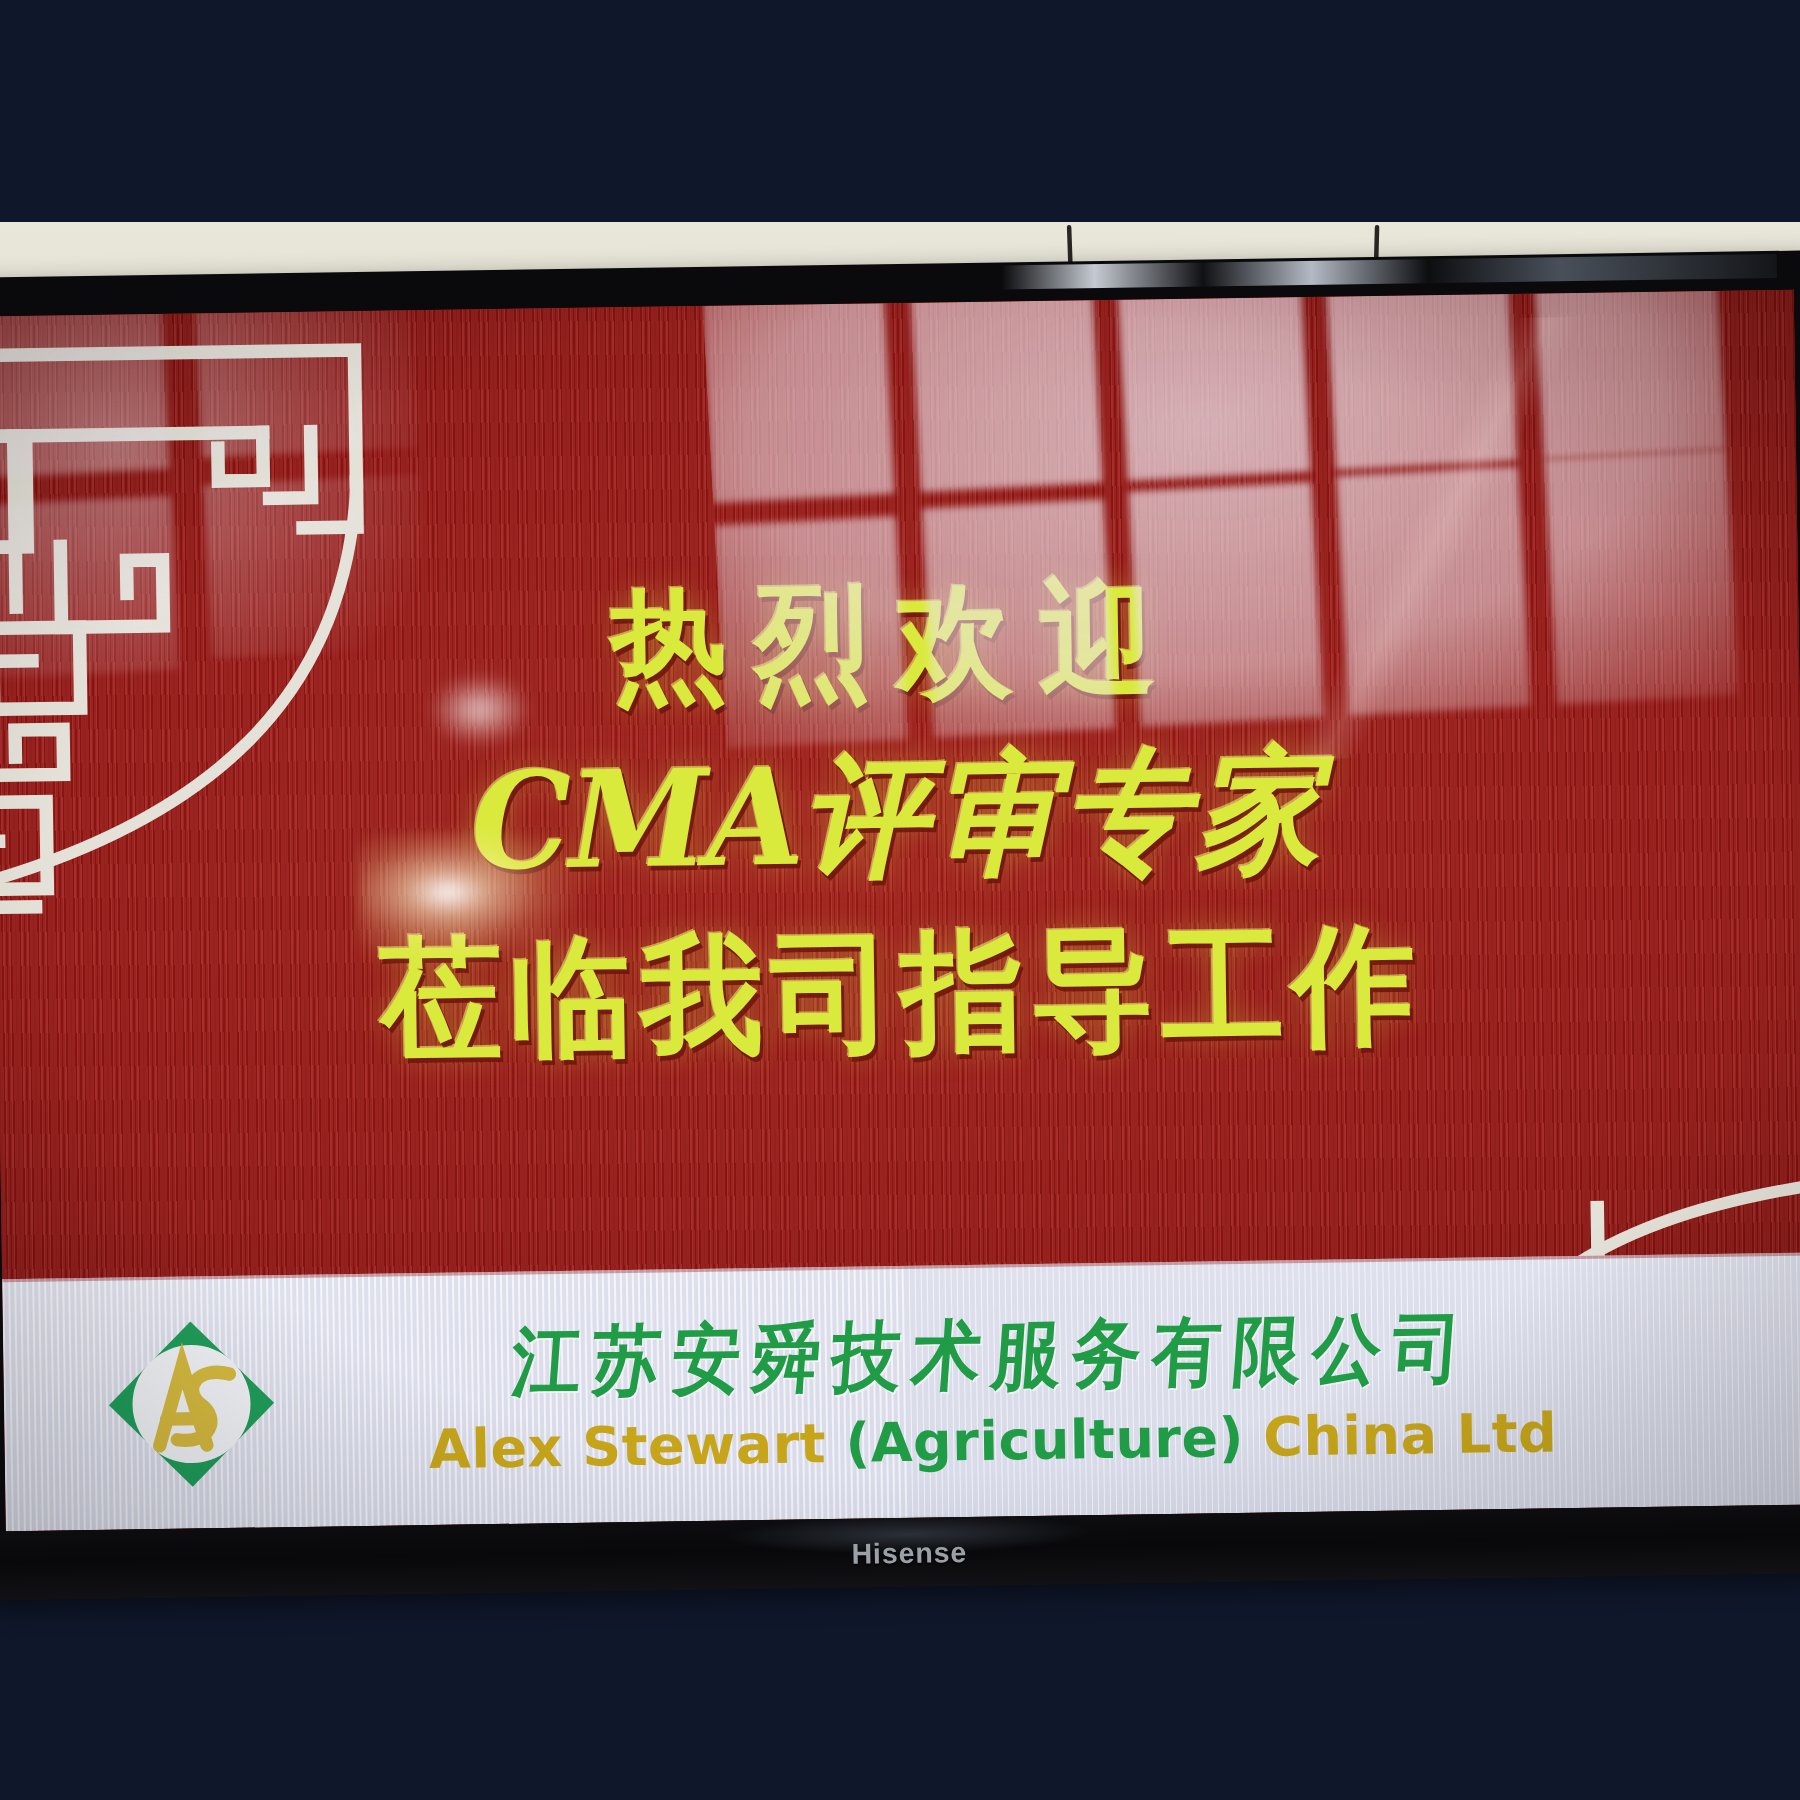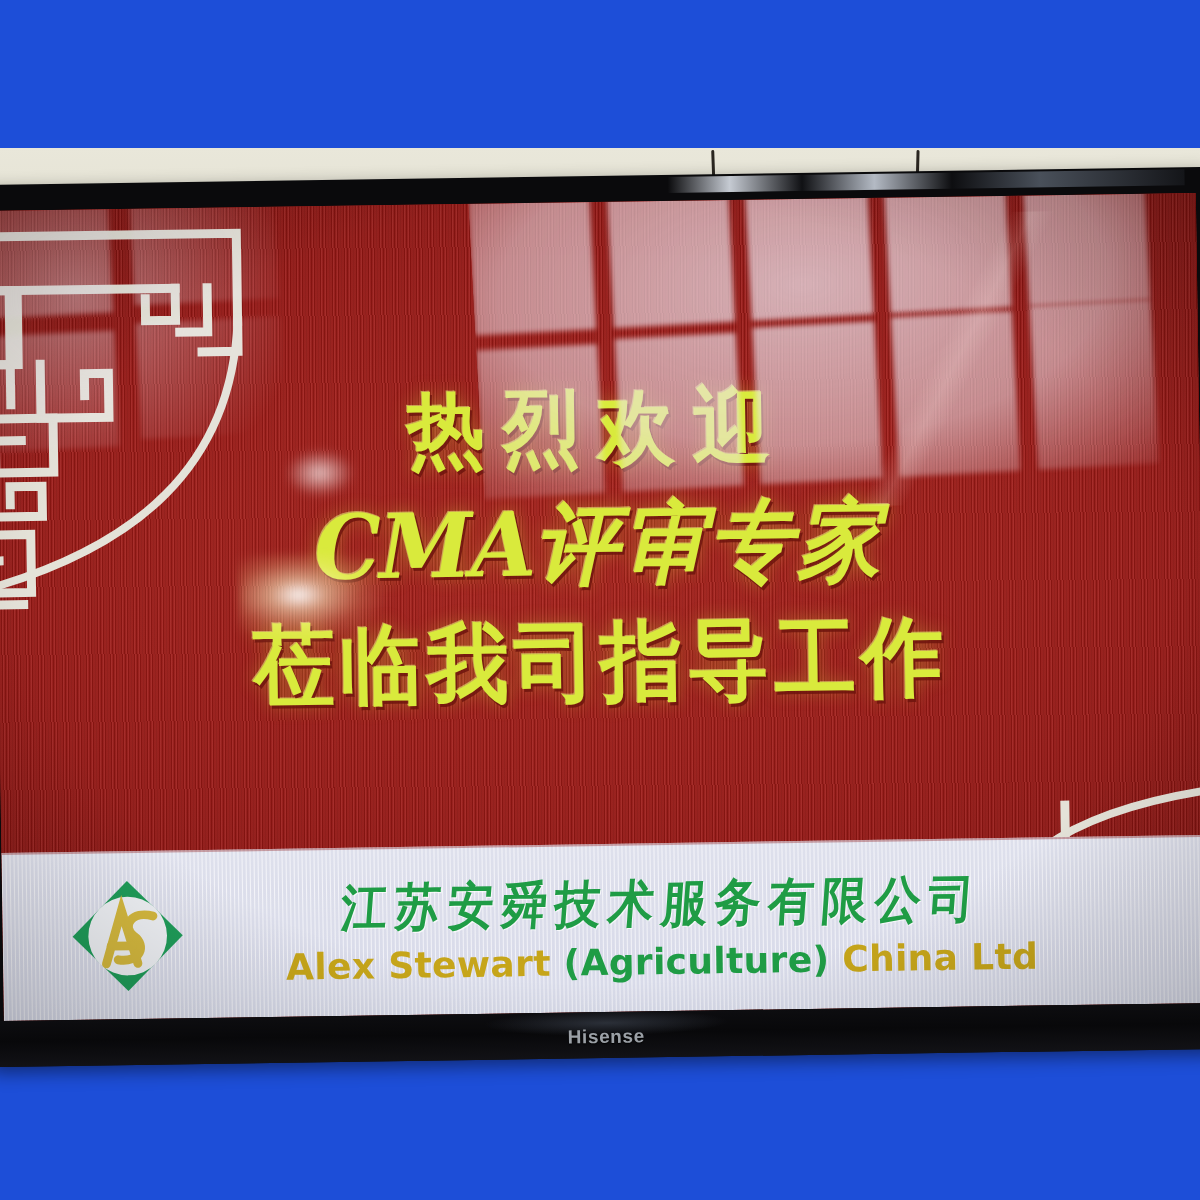--- a/index.html
+++ b/index.html
@@ -5,21 +5,21 @@
   html,body{margin:0;padding:0;background:#ffffff;}
   body{
     width:1200px;height:1200px;overflow:hidden;
     font-family:"Liberation Sans","DejaVu Sans",sans-serif;
     position:relative;
   }
 
   
   #photo{
     position:absolute;left:0;top:0;width:1200px;height:1200px;
-    background:#1d4ed8;overflow:hidden;
+    background:#0f172a;overflow:hidden;
   }
 
   
   .wall{
     position:absolute;left:0;top:148px;width:1200px;height:75px;
     background:linear-gradient(180deg,#e9e7da 0%,#e6e4d6 60%,#dcdacb 100%);
   }
   .wall-shadow{
     position:absolute;left:0;top:196px;width:1200px;height:28px;
     background:linear-gradient(180deg,rgba(120,116,100,0) 0%,rgba(90,86,72,.35) 100%);

